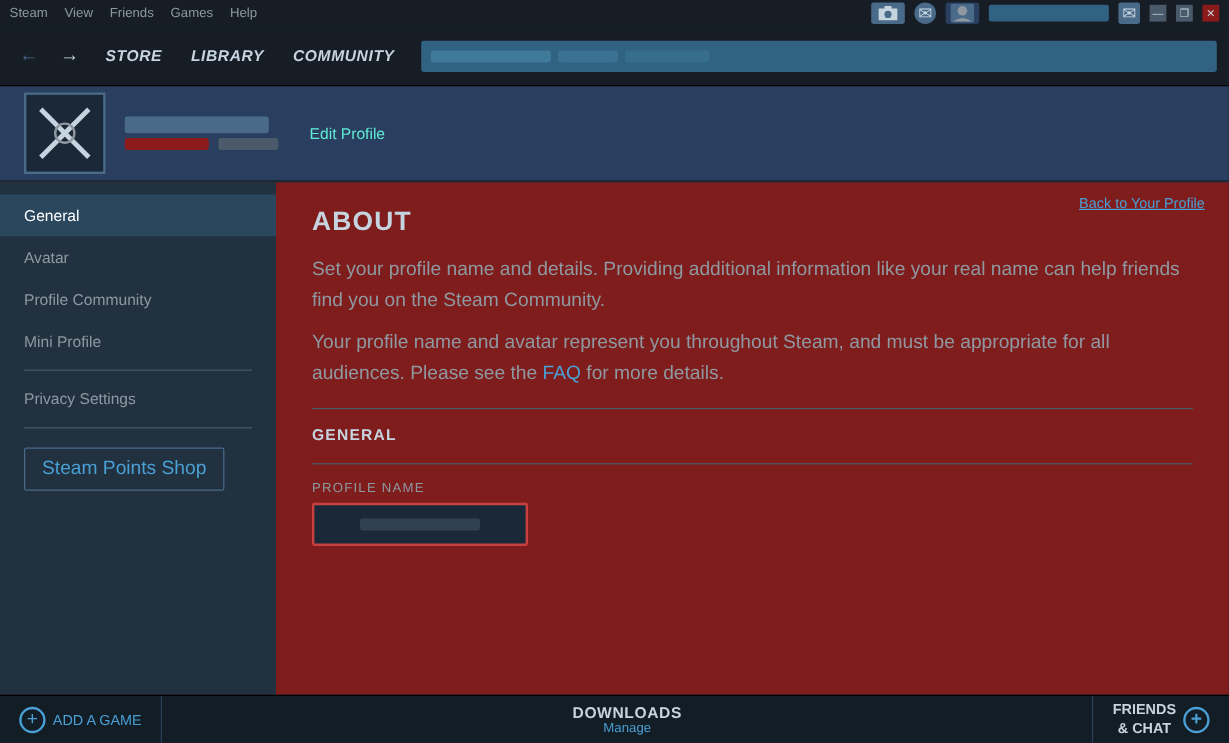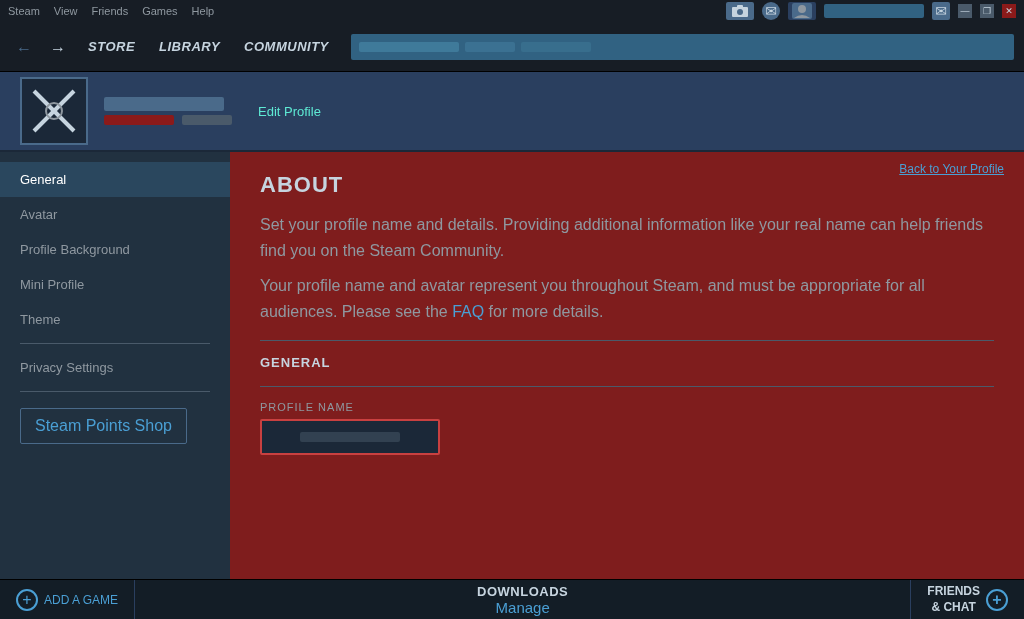--- a/index.html
+++ b/index.html
@@ -292,21 +292,21 @@
       flex-direction: column;
       cursor: pointer;
     }
     .bottom-downloads {
       font-size: 13px;
       color: #c6d4df;
       font-weight: bold;
       letter-spacing: 0.5px;
     }
     .bottom-manage {
-      font-size: 15px;
+      font-size: 11px;
       color: #4a9fd4;
     }
     .bottom-friends {
       display: flex;
       align-items: center;
       gap: 6px;
       padding: 0 16px;
       cursor: pointer;
       color: #c6d4df;
       font-size: 12px;
@@ -400,23 +400,22 @@
     </div>
   </div>
   <span class="edit-profile-link" style="margin-left:10px;">Edit Profile</span>
 </div>
 
 <div class="main-content">
 
   <div class="sidebar">
     <div class="sidebar-item active">General</div>
     <div class="sidebar-item">Avatar</div>
-    <div class="sidebar-item">Profile Background</div>
+    <div class="sidebar-item">Profile Community</div>
     <div class="sidebar-item">Mini Profile</div>
-    <div class="sidebar-item">Theme</div>
     <div class="sidebar-divider"></div>
     <div class="sidebar-item">Privacy Settings</div>
     <div class="sidebar-divider"></div>
     <button class="sidebar-btn">Steam Points Shop</button>
   </div>
 
   <div class="edit-panel">
     <span class="back-link">Back to Your Profile</span>
 
     <div class="section-title">ABOUT</div>

